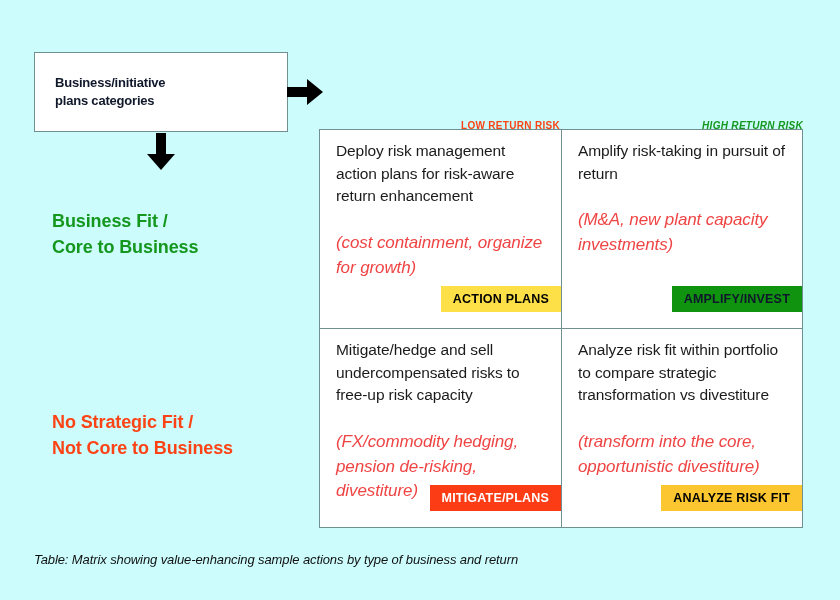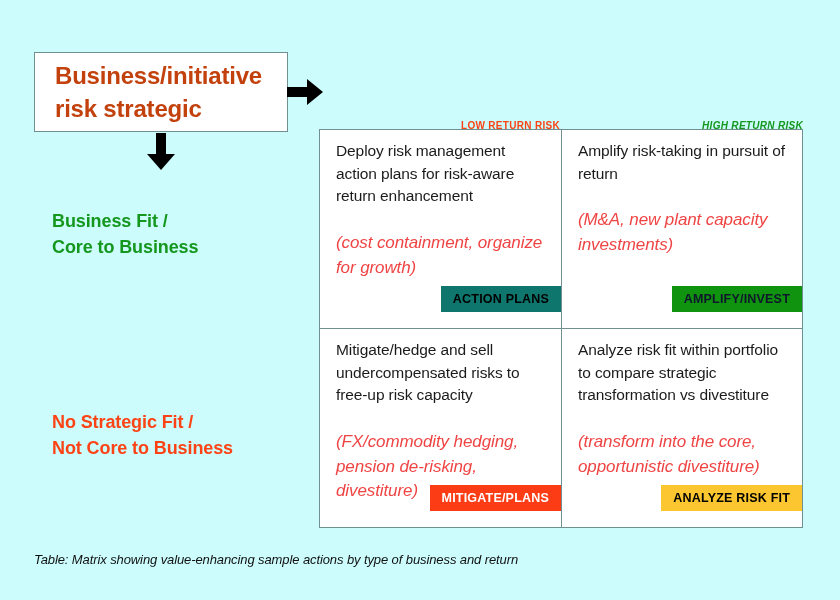--- a/index.html
+++ b/index.html
@@ -23,23 +23,23 @@
     width: 254px;
     height: 80px;
     background: #ffffff;
     border: 1.5px solid #6f8f90;
     box-sizing: border-box;
     display: flex;
     align-items: center;
     padding-left: 20px;
   }
   #title-box .title-text {
-    font-size: 24px;
-    font-weight: bold;
-    color: #c2410c;
+    font-size: 13px;
+    font-weight: bold;
+    color: #0f172a;
     line-height: 1.38;
     letter-spacing: -0.2px;
   }
 
   
   #arrow-right {
     position: absolute;
     left: 287px;
     top: 79px;
     width: 36px;
@@ -143,21 +143,21 @@
   .cell-badge {
     position: absolute;
     right: 0;
     bottom: 16px;
     padding: 6px 12px 6px 12px;
     font-size: 12.5px;
     font-weight: bold;
     letter-spacing: 0.2px;
     white-space: nowrap;
   }
-  .badge-peach  { background: #0f766e; color: #000000; }
+  .badge-peach  { background: #fde047; color: #000000; }
   .badge-green  { background: #109410; color: #0f172a; }
   .badge-red    { background: #fc3c14; color: #ffffff; }
   .badge-yellow { background: #fbc630; color: #000000; }
 
   
   #caption {
     position: absolute;
     left: 34px;
     top: 552px;
     font-size: 13px;
@@ -165,21 +165,21 @@
     color: #111111;
     letter-spacing: -0.1px;
   }
 </style>
 </head>
 <body>
 
 <div id="title-box">
   <div class="title-text">
     <span>Business/initiative</span><br>
-    <span>risk strategic</span>
+    <span>plans categories</span>
   </div>
 </div>
 
 <svg id="arrow-right" viewBox="0 0 36 26" xmlns="http://www.w3.org/2000/svg">
   <path d="M0 8 L20 8 L20 0 L36 13 L20 26 L20 18 L0 18 Z" fill="#000000"></path>
 </svg>
 
 <svg id="arrow-down" viewBox="0 0 28 37" xmlns="http://www.w3.org/2000/svg">
   <path d="M9 0 L19 0 L19 21 L28 21 L14 37 L0 21 L9 21 Z" fill="#000000"></path>
 </svg>

